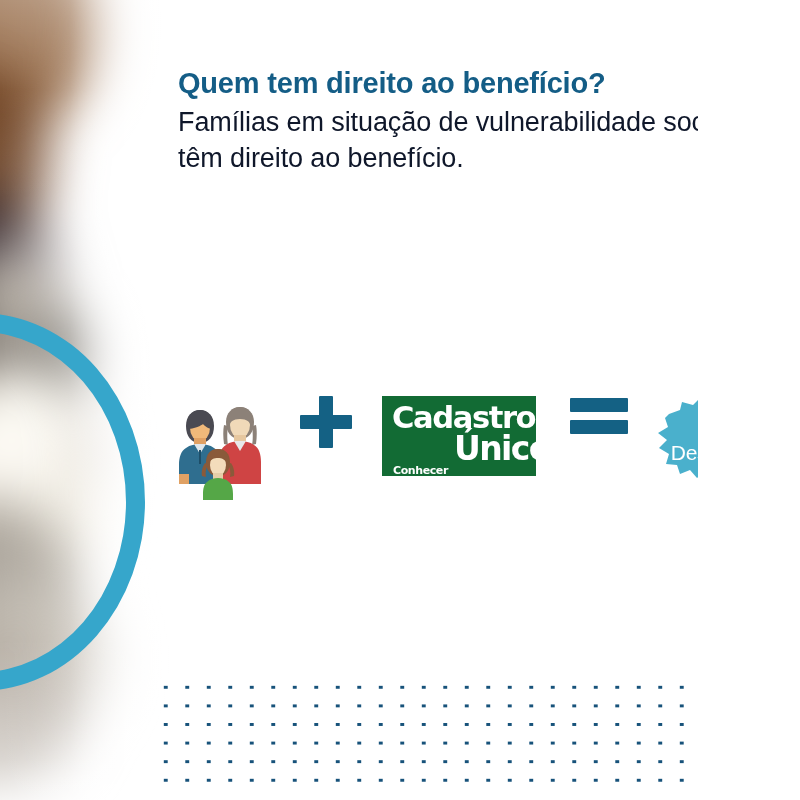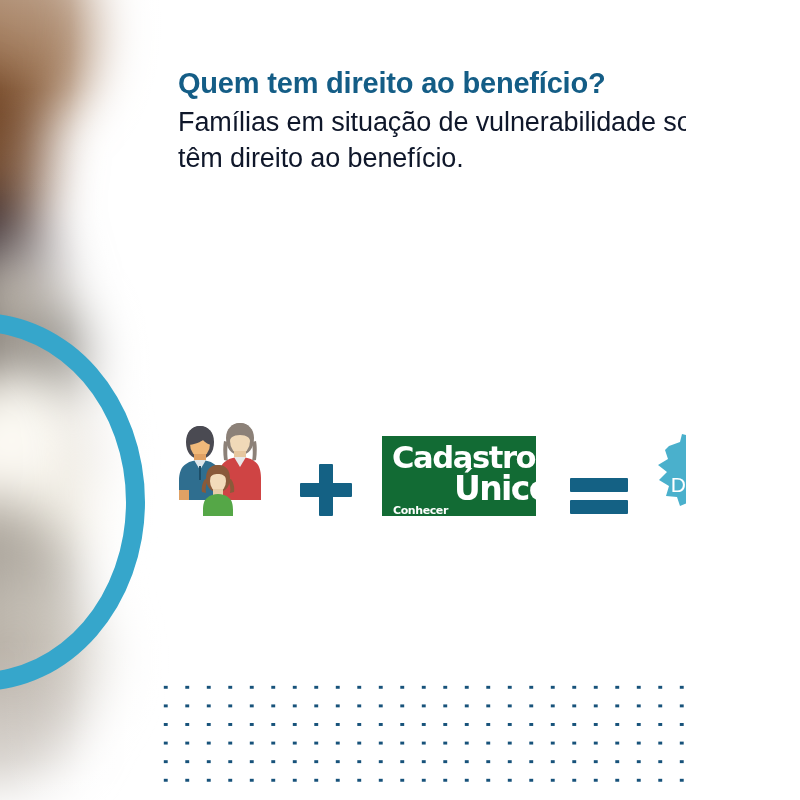--- a/index.html
+++ b/index.html
@@ -9,20 +9,21 @@
   }
   body {
     font-family: "Liberation Sans", sans-serif;
   }
   #slide {
     position: relative;
     width: 686px;
     height: 800px;
     overflow: hidden;
     background: #ffffff;
+    padding-left: 12px;
   }
 
   
   .photo-backdrop {
     position: absolute;
     left: 0;
     top: 0;
     width: 320px;
     height: 800px;
     overflow: hidden;
@@ -105,25 +106,25 @@
     color: #0f172a;
     line-height: 1.33;
     letter-spacing: -0.1px;
   }
   .body-copy p { margin: 0; }
 
   
   .equation {
     position: absolute;
     left: 170px;
-    top: 408px;
+    top: 396px;
     width: 580px;
     height: 108px;
     display: flex;
-    align-items: flex-end;
+    align-items: flex-start;
   }
 
   
   .family-icon {
     width: 104px;
     height: 104px;
     flex: 0 0 104px;
     position: relative;
   }
 

